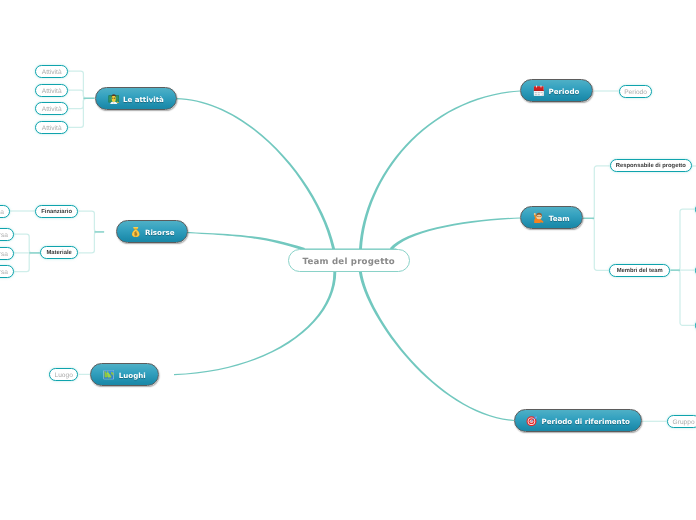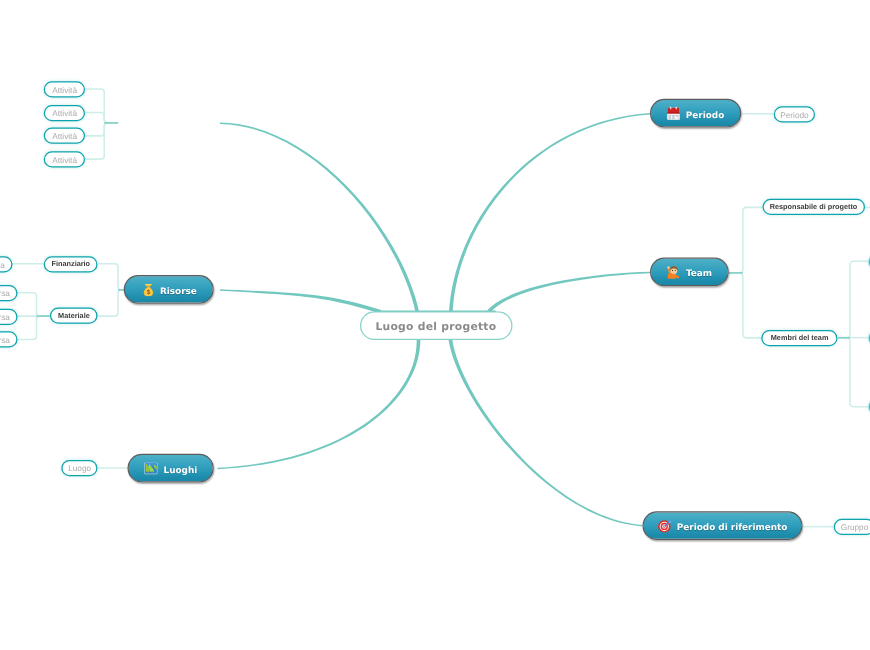--- a/index.html
+++ b/index.html
@@ -76,39 +76,59 @@
       <path d="M176.0,232.6C245.0,236.3 262.3,237.5 304.1,250.7L304.9,247.9C262.7,235.1 245.2,234.5 176.0,231.4Z"></path>
       <path d="M174.0,375.3C276.0,371.0 336.3,320.8 336.3,271.5L333.3,271.5C334.5,319.2 275.4,369.4 174.0,374.1Z"></path>
       <path d="M520.0,90.4C422.8,96.7 359.2,182.0 359.0,257.0L362.0,257.0C361.4,183.2 423.8,98.1 520.0,91.6Z"></path>
       <path d="M520.0,217.4C467.0,218.9 406.2,229.2 389.8,248.3L392.2,250.3C407.0,231.4 467.2,220.7 520.0,218.6Z"></path>
       <path d="M514.0,419.9C440.3,414.6 368.5,318.7 361.8,271.3L358.8,271.7C366.5,320.1 439.3,416.0 514.0,421.1Z"></path>
       <rect x="302" y="248.4" width="95" height="2.2" rx="1.1"></rect>
     </g>
   </svg>
 
   <div class="node main-node" style="left:287.5px;top:249.0px;width:121.5px;height:22.5px;">
-    <span>Luogo del progetto</span>
-  </div>
-
-
-  <div class="node branch" style="left:99px;top:220.1px;width:72.2px;height:23.4px;text-align:right;">
+    <span>Team del progetto</span>
+  </div>
+
+  <div class="node branch" style="left:94.5px;top:87.3px;width:81.5px;height:23.4px;">
+    <svg class="ic" viewBox="0 0 32 32">
+        <g>
+          <rect x="1" y="6.5" width="30" height="20" rx="1" fill="#1d7a4f"></rect>
+          <rect x="2.6" y="8" width="26.8" height="17" fill="#2e8f5e"></rect>
+          <path d="M4.5 11h5.5M4.5 14.5h7M4.5 18h4.5" stroke="#63b189" stroke-width="1.1" stroke-linecap="round" opacity=".6"></path>
+          <path d="M22 11h5M22 14.5h6" stroke="#63b189" stroke-width="1.1" stroke-linecap="round" opacity=".6"></path>
+          <path d="M6 32c0-4 2.4-6.7 6-7.6l4-1 4 1c3.6.9 6 3.6 6 7.6z" fill="#f2f6fa"></path>
+          <path d="M13.2 23.6h5.6L16 28.4z" fill="#fdfeff"></path>
+          <path d="M14.2 24.3 16 32l1.8-7.7-1.8-1.2z" fill="#c8d4de"></path>
+          <rect x="24.5" y="24.4" width="5.4" height="3.1" rx="1.5" fill="#f2c13a" transform="rotate(20 27.2 26)"></rect>
+          <path d="M10.6 13.5c0-4 2.3-6.9 5.4-6.9s5.4 2.9 5.4 6.9v4.4c0 4-2.3 6.9-5.4 6.9s-5.4-2.9-5.4-6.9z" fill="#f6d13a"></path>
+          <path d="M16 3.2c-3.7 0-6 2.6-6 6 0 1 .2 1.8.4 2.4.4-1.9 1.3-2.7 2.5-3.1 1-.3 2.1-.4 3.1-.4s2.1.1 3.1.4c1.2.4 2.1 1.2 2.5 3.1.2-.6.4-1.4.4-2.4 0-3.4-2.3-6-6-6z" fill="#5b3a24"></path>
+          <ellipse cx="13.5" cy="14.4" rx="1.5" ry="1.6" fill="#4a3222"></ellipse>
+          <ellipse cx="18.5" cy="14.4" rx="1.5" ry="1.6" fill="#4a3222"></ellipse>
+          <path d="M14.4 19.5c.7.6 2.5.6 3.2 0" stroke="#c99a20" stroke-width="1.1" fill="none" stroke-linecap="round"></path>
+        </g>
+      </svg>
+    <span>Le attività</span>
+  </div>
+
+  <div class="node branch" style="left:116px;top:220.1px;width:72.2px;height:23.4px;text-align:right;">
     <svg class="ic" viewBox="0 0 32 32">
         <g>
           <path d="M9.0 3.6h14.0l-1.6 4.4H10.6z" fill="#f0bb32"></path>
           <path d="M9.0 3.6h14.0l-.7 1.8H9.7z" fill="#ffd75e"></path>
           <path d="M12.8 7.8h6.4l1 2.6H11.8z" fill="#e3a51d"></path>
           <path d="M16 9.0C11.0 11.6 5.4 16.8 5.4 23.2c0 5.6 4.8 7.9 10.6 7.9s10.6-2.3 10.6-7.9c0-6.4-5.6-11.6-10.6-14.2z" fill="#eeb12a"></path>
           <path d="M16 10.4c-4.4 2.4-9.2 6.9-9.2 12.6 0 4.8 4.2 6.9 9.2 6.9s9.2-2.1 9.2-6.9c0-5.7-4.8-10.2-9.2-12.6z" fill="#ffcb4d"></path>
           <text x="16" y="26.0" font-family="DejaVu Sans" font-weight="bold" font-size="14.5" fill="#a8761c" text-anchor="middle">$</text>
         </g>
       </svg>
     <span>Risorse</span>
   </div>
 
-  <div class="node branch" style="left:102px;top:363.0px;width:69.3px;height:23.4px;">
+  <div class="node branch" style="left:90px;top:363.0px;width:69.3px;height:23.4px;">
     <svg class="ic" viewBox="0 0 32 32">
         <g>
           <rect x="1.5" y="3.2" width="29" height="25.6" rx="1.4" fill="#cfd6dc"></rect>
           <rect x="2.8" y="4.5" width="26.4" height="23" fill="#2f82d1"></rect>
           <rect x="2.8" y="4.5" width="26.4" height="6" fill="#3b93e0"></rect>
           <path d="M4.2 6.5c2.6-.9 4.6-.3 4.3 1.6-.3 1.9.5 2.9 1.8 2.6 1.3-.3 1.6 1.1.9 2.3-.7 1.2-.3 2.6.9 2.5 1.2-.1 1.3 1.5.4 2.5-.9 1-.5 2.4.7 2.6l-1 2.6H4.2z" fill="#8ec63f"></path>
           <path d="M12.6 5.2c1.8.4 2.5 1.8 1.8 2.9-.7 1.1-.1 2.3 1.2 2.3 1.3 0 2.5 1.2 1.8 2.4-.7 1.2.2 2.2 1.6 2 1.4-.2 2.2 1 1.6 2.1-.6 1.1-.1 2.1 1.1 2.1h1.8l-1.4 4.5h-7.7c-1.7-1.5-2.3-3.6-2.1-5.7.2-2.1-.4-3.4-1.6-4z" fill="#9cd44a"></path>
           <path d="M23.8 7.8c1.6-.3 2.9.4 3.1 1.8.2 1.3 1.3 1.9 2.3 1.5v6.9c-1.4.5-2.6-.2-2.8-1.5-.2-1.3-1.2-1.9-2.2-1.5-1 .3-1.7-.5-1.4-1.7.3-1.2-.2-2.1-1.2-2.1z" fill="#8ec63f"></path>
           <path d="M7.8 22.4c1.2-.2 2 .4 2.1 1.3.1.9-.5 1.6-1.4 1.5-.9-.1-1.5-1-1.2-1.8z" fill="#7ab637"></path>
           <path d="M20.6 21.5c1.6-.3 2.7.4 2.8 1.6.1 1.2-.7 2.1-1.9 2-1.2-.1-2-1.2-1.6-2.4z" fill="#7ab637"></path>

